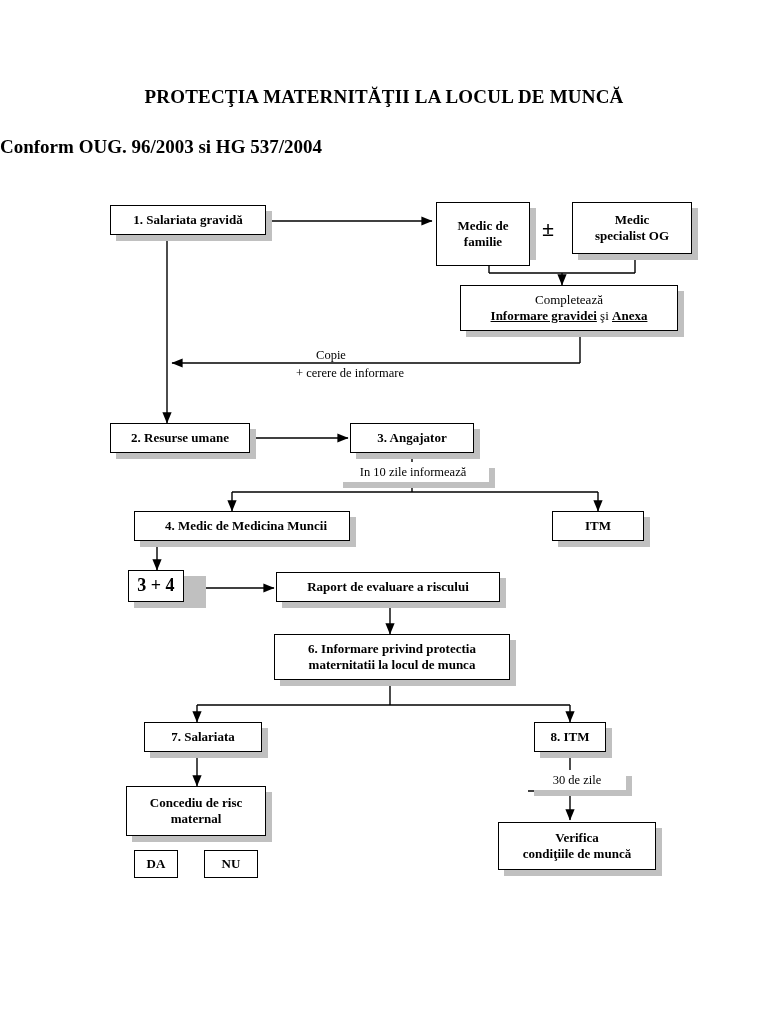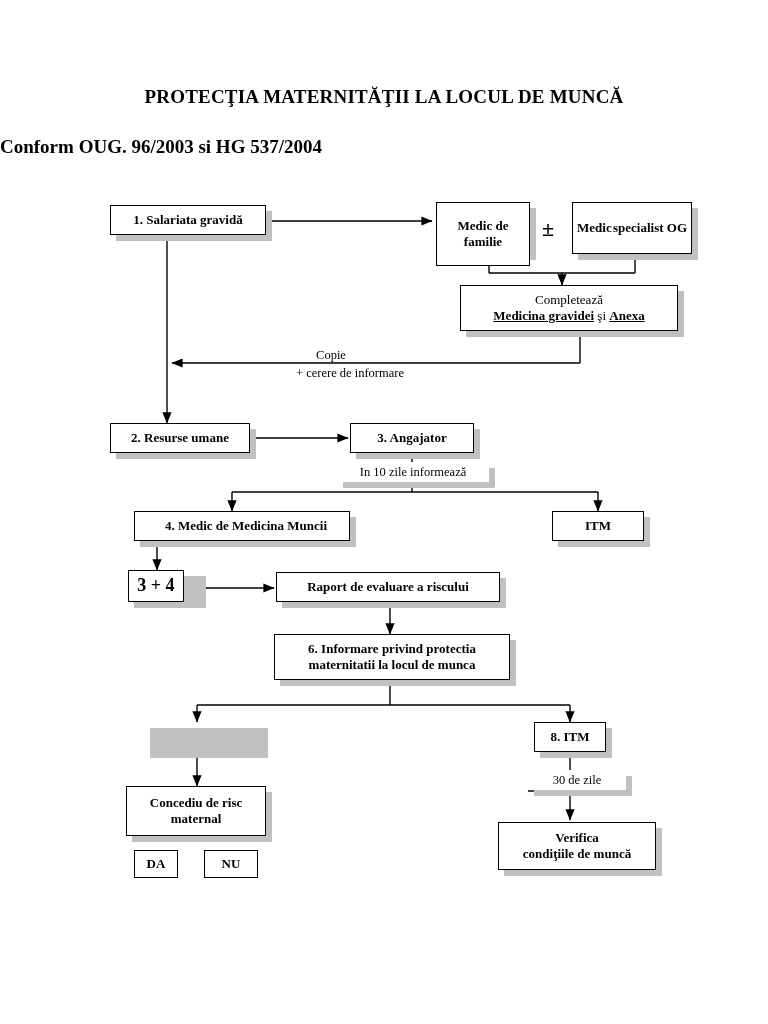--- a/index.html
+++ b/index.html
@@ -105,30 +105,30 @@
 
   <div class="shadow" style="left:442px;top:208px;width:94px;height:52px;"></div>
   <div class="box" style="left:436px;top:202px;width:94px;height:64px;flex-direction:column;">
     <span>Medic de</span>
     <span>familie</span>
   </div>
 
   <div class="sym" style="left:534px;top:214px;width:28px;height:30px;">±</div>
 
   <div class="shadow" style="left:578px;top:208px;width:120px;height:52px;"></div>
-  <div class="box" style="left:572px;top:202px;width:120px;height:52px;justify-content:space-between;">
+  <div class="box" style="left:572px;top:202px;width:120px;height:52px;flex-direction:column;">
     <span>Medic</span>
     <span>specialist OG</span>
   </div>
 
   <div class="shadow" style="left:466px;top:291px;width:218px;height:46px;"></div>
   <div class="box plain" style="left:460px;top:285px;width:218px;height:46px;flex-direction:column;font-size:13px;">
     <span>Completează</span>
     <span>
-      <b class="u">Medicina gravidei</b><span> şi </span><b class="u">Anexa</b>
+      <b class="u">Informare gravidei</b><span> şi </span><b class="u">Anexa</b>
     </span>
   </div>
 
   <div class="freetxt" style="left:266px;top:348px;width:130px;">Copie</div>
   <div class="freetxt" style="left:250px;top:366px;width:200px;">+ cerere de informare</div>
 
   <div class="shadow" style="left:116px;top:429px;width:140px;height:30px;"></div>
   <div class="box" style="left:110px;top:423px;width:140px;height:30px;">2. Resurse umane</div>
 
   <div class="shadow" style="left:356px;top:429px;width:124px;height:30px;"></div>
@@ -149,20 +149,21 @@
   <div class="shadow" style="left:282px;top:578px;width:224px;height:30px;"></div>
   <div class="box" style="left:276px;top:572px;width:224px;height:30px;">Raport de evaluare a riscului</div>
 
   <div class="shadow" style="left:280px;top:640px;width:236px;height:46px;"></div>
   <div class="box" style="left:274px;top:634px;width:236px;height:46px;flex-direction:column;">
     <span>6. Informare privind protectia</span>
     <span>maternitatii la locul de munca</span>
   </div>
 
   <div class="shadow" style="left:150px;top:728px;width:118px;height:30px;"></div>
+  <div class="box" style="left:144px;top:722px;width:118px;height:30px;">7. Salariata</div>
 
   <div class="shadow" style="left:540px;top:728px;width:72px;height:30px;"></div>
   <div class="box" style="left:534px;top:722px;width:72px;height:30px;">8. ITM</div>
 
   <div class="shadow" style="left:534px;top:776px;width:98px;height:20px;"></div>
   <div class="lbl" style="left:528px;top:770px;width:98px;height:20px;">30 de zile</div>
 
   <div class="shadow" style="left:132px;top:792px;width:140px;height:50px;"></div>
   <div class="box" style="left:126px;top:786px;width:140px;height:50px;flex-direction:column;">
     <span>Concediu de risc</span>

